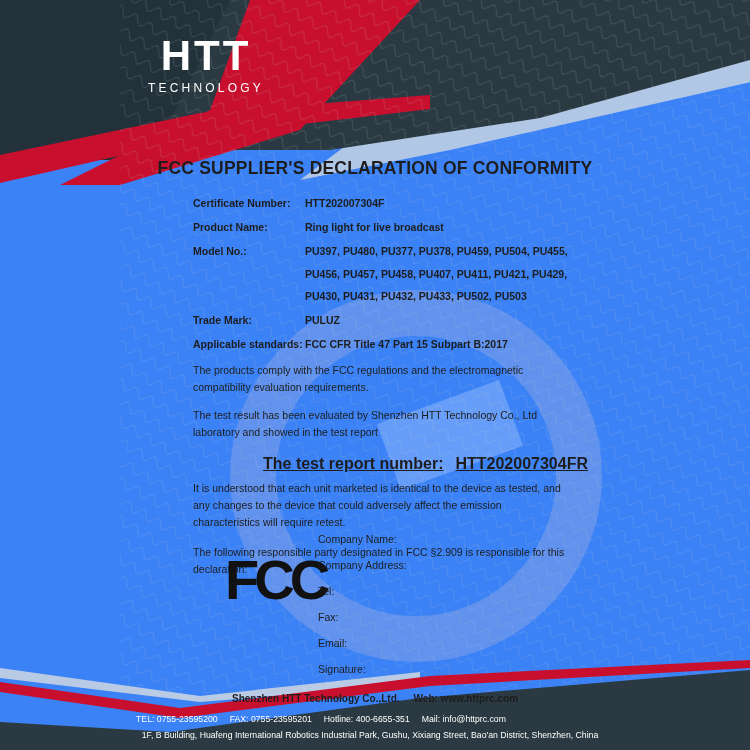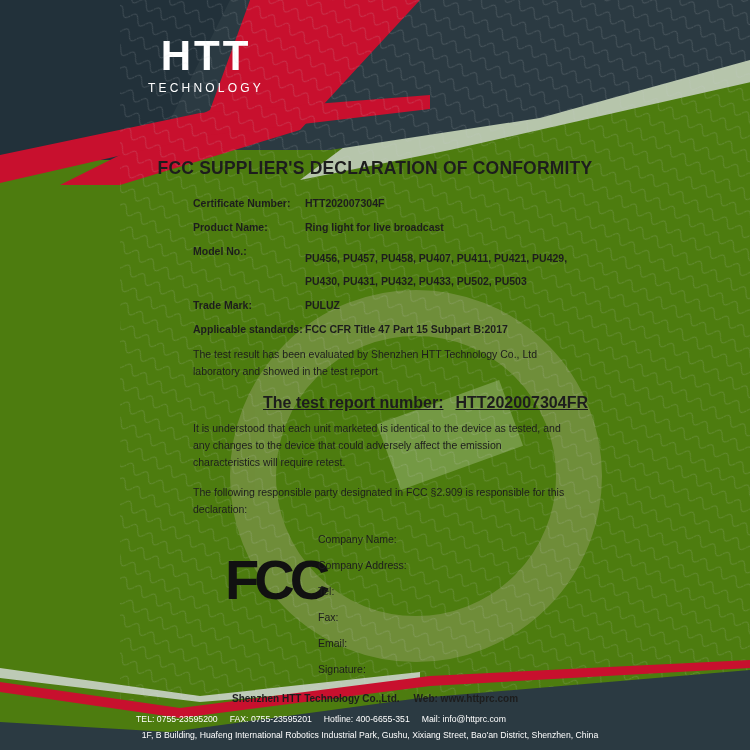--- a/index.html
+++ b/index.html
@@ -8,21 +8,21 @@
     background: #ffffff;
   }
   body {
     font-family: "Liberation Sans", sans-serif;
   }
   #page {
     position: relative;
     width: 750px;
     height: 750px;
     overflow: hidden;
-    background: #4d7c0f;
+    background: #3b82f6;
   }
   
   .hdr-dark {
     position: absolute;
     left: 0; top: 0;
     width: 750px; height: 150px;
     background: #2b3a42;
     clip-path: polygon(0 0, 750px 0, 750px 60px, 540px 118px, 330px 150px, 0 150px);
   }
   .hdr-dark2 {
@@ -270,35 +270,37 @@
     </div>
 
     <div class="row">
       <div class="lbl">Product Name:</div>
       <div class="val">Ring light for live broadcast</div>
     </div>
 
     <div class="row">
       <div class="lbl">Model No.:</div>
       <div class="val">
+        <span>PU397, PU480, PU377, PU378, PU459, PU504, PU455,</span>
         <span class="cont-line">PU456, PU457, PU458, PU407, PU411, PU421, PU429,</span>
         <span class="cont-line">PU430, PU431, PU432, PU433, PU502, PU503</span>
       </div>
     </div>
 
     <div class="row">
       <div class="lbl">Trade Mark:</div>
       <div class="val">PULUZ</div>
     </div>
 
     <div class="row">
       <div class="lbl">Applicable standards:</div>
       <div class="val">FCC CFR Title 47 Part 15 Subpart B:2017</div>
     </div>
 
+    <p class="para tight">The products comply with the FCC regulations and the electromagnetic compatibility evaluation requirements.</p>
     <p class="para tight">The test result has been evaluated by Shenzhen HTT Technology Co., Ltd laboratory and showed in the test report</p>
 
     <div class="report-line">
       <span>The test report number:</span><span class="num">HTT202007304FR</span>
     </div>
 
     <p class="para">It is understood that each unit marketed is identical to the device as tested, and any changes to the device that could adversely affect the emission characteristics will require retest.</p>
     <p class="para">The following responsible party designated in FCC §2.909 is responsible for this declaration:</p>
   </div>
 

